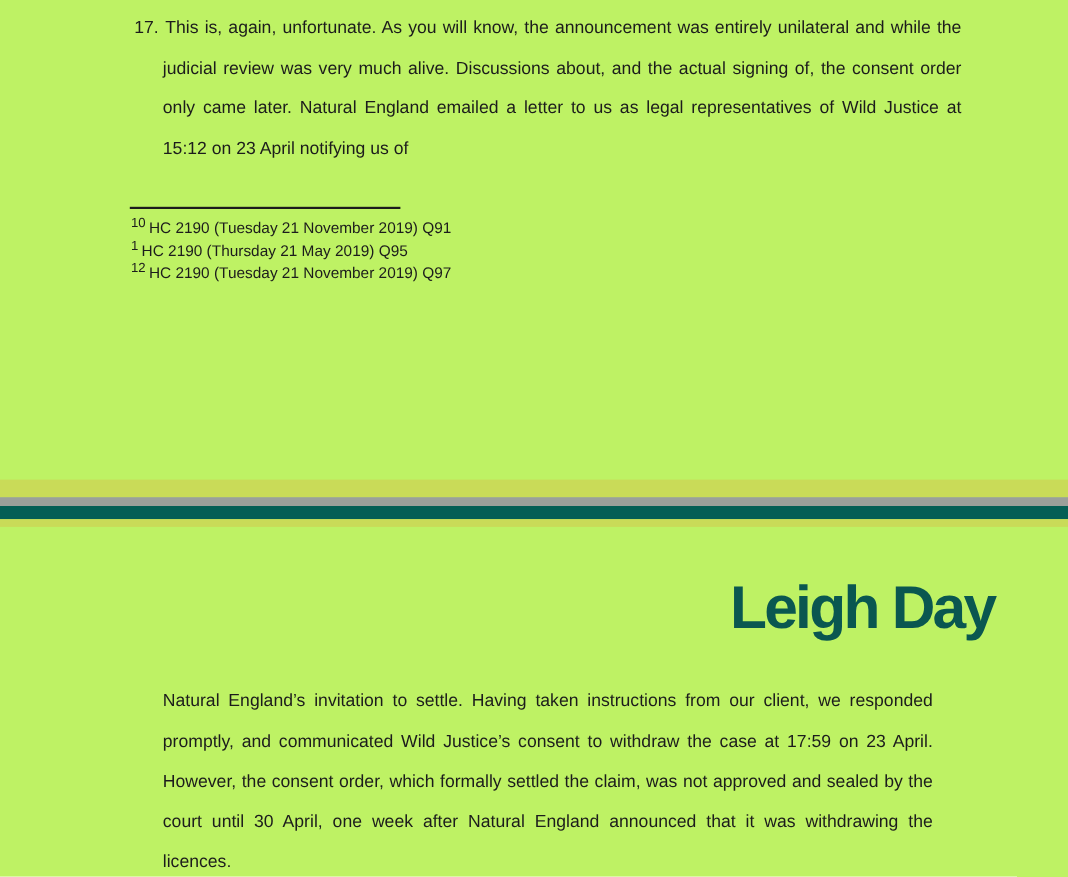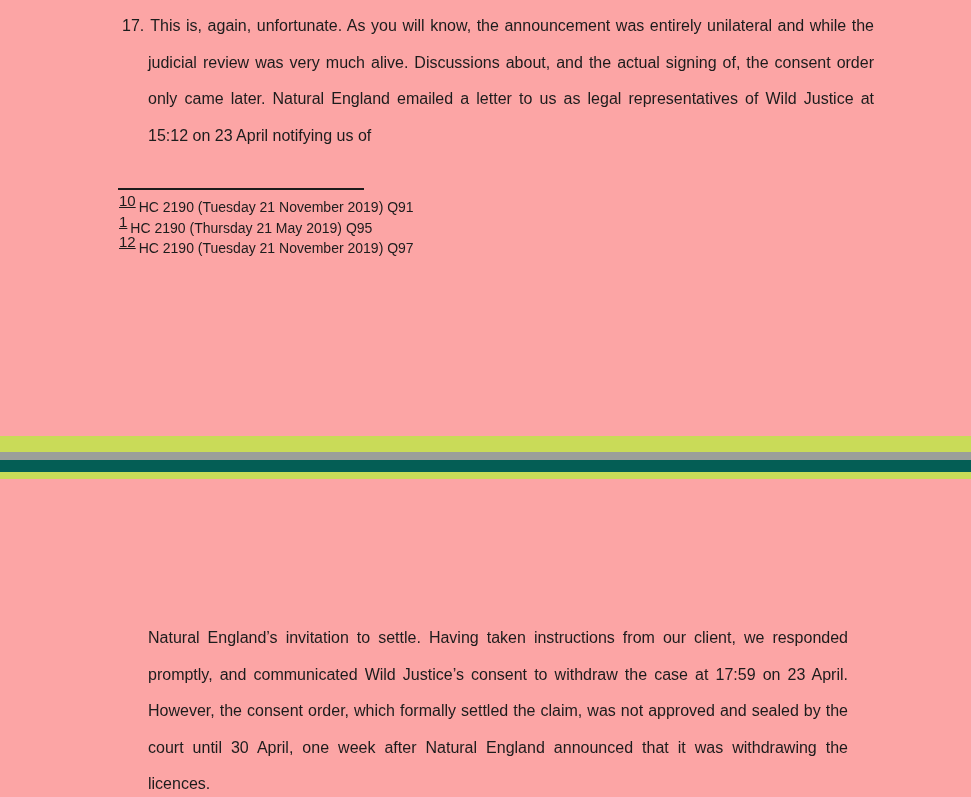--- a/index.html
+++ b/index.html
@@ -5,21 +5,21 @@
   html, body {
     margin: 0;
     padding: 0;
     background: #ffffff;
     font-family: "Liberation Sans", "DejaVu Sans", sans-serif;
   }
   .page {
     position: relative;
     width: 971px;
     height: 797px;
-    background: #fca5a5;
+    background: #bef264;
     overflow: hidden;
     color: #1f1f1f;
   }
 
   
   .para-numbered {
     position: absolute;
     left: 122px;
     top: 8px;
     width: 726px;
@@ -46,25 +46,24 @@
   .footnotes {
     position: absolute;
     left: 119px;
     top: 197px;
     width: 500px;
     font-size: 14px;
     line-height: 20.5px;
     color: #1c1c1c;
   }
   .footnote sup {
-    font-size: 15px;
+    font-size: 12px;
     vertical-align: super;
     line-height: 0;
     padding-right: 3px;
-    text-decoration: underline;
   }
 
   
   .band { position: absolute; left: 0; width: 971px; }
   .band-lime-1  { top: 436px; height: 16px; background: #c9db58; }
   .band-gray    { top: 452px; height: 8px;  background: #9b9f9a; }
   .band-teal    { top: 460px; height: 12px; background: #045e55; }
   .band-lime-2  { top: 472px; height: 7px;  background: #c9db58; }
 
   
@@ -112,16 +111,17 @@
     <div class="footnote">
       <sup>12</sup><span>HC 2190 (Tuesday 21 November 2019) Q97</span>
     </div>
   </div>
 
   <div class="band band-lime-1"></div>
   <div class="band band-gray"></div>
   <div class="band band-teal"></div>
   <div class="band band-lime-2"></div>
 
+  <div class="logo">Leigh Day</div>
 
   <div class="para-continuation">Natural England’s invitation to settle. Having taken instructions from our client, we responded promptly, and communicated Wild Justice’s consent to withdraw the case at 17:59 on 23 April. However, the consent order, which formally settled the claim, was not approved and sealed by the court until 30 April, one week after Natural England announced that it was withdrawing the licences.</div>
 
 </div>
 
 </body></html>

